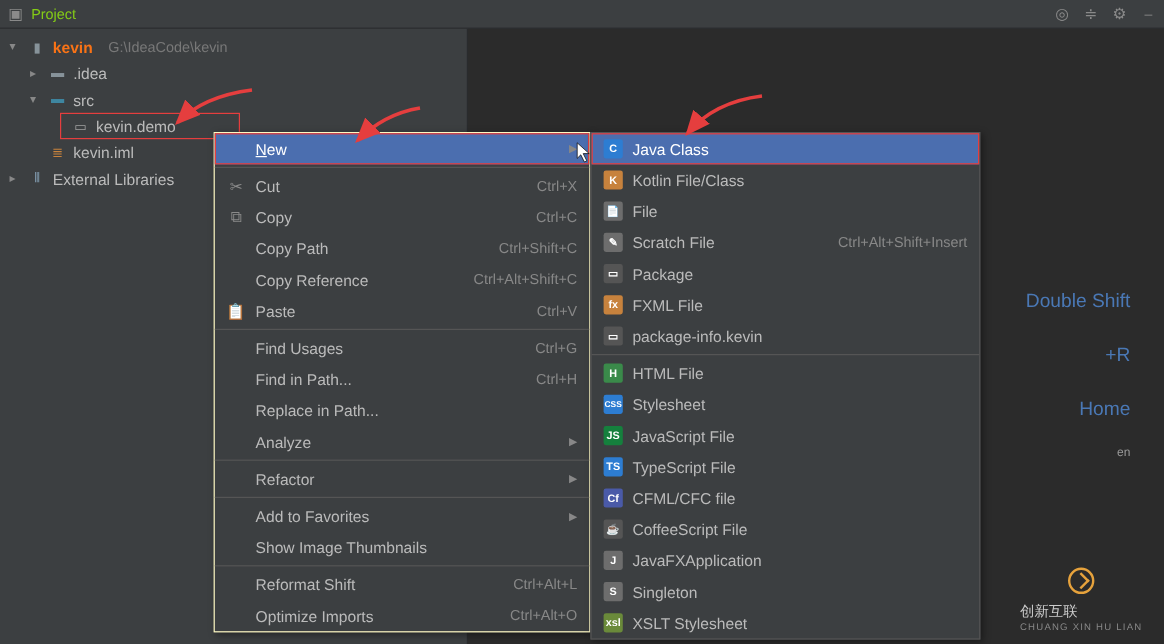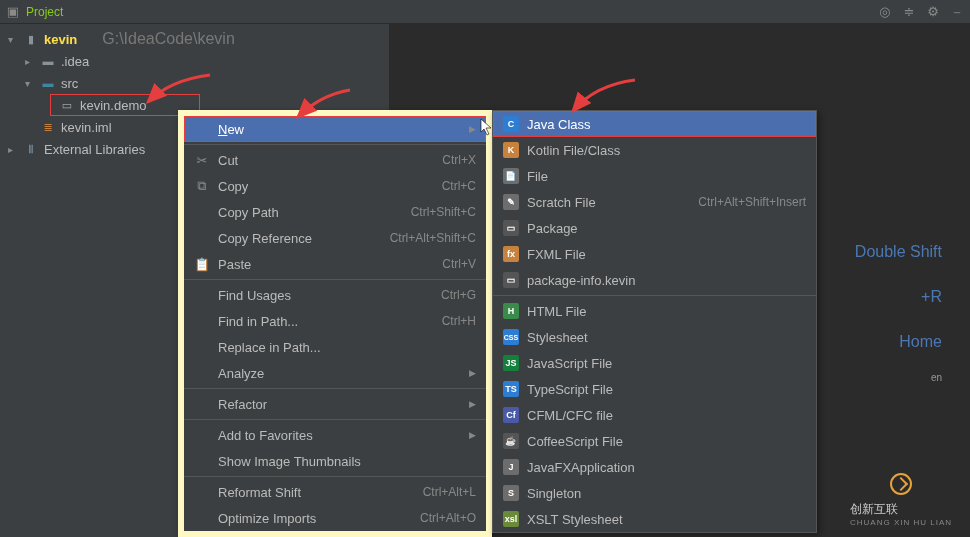--- a/index.html
+++ b/index.html
@@ -18,24 +18,24 @@
 .arrow { width: 10px; display: inline-flex; color: #888; font-size: 10px; }
 .indent-0 { padding-left: 8px; }
 .indent-1 { padding-left: 25px; }
 .indent-2 { padding-left: 42px; }
 .icn { width: 16px; height: 16px; display: inline-flex; align-items: center; justify-content: center; font-size: 11px; }
 .folder-icn { color: #87939a; }
 .src-icn { color: #3e86a0; }
 .pkg-icn { color: #a0a0a0; }
 .iml-icn { color: #c7823d; }
 .lib-icn { color: #87a3b8; }
-.bold { font-weight: bold; color: #fde047; }
-.path-text { color: #787878; font-size: 16px; margin-left: 20px; }
-
-.context-menu { position: absolute; top: 110px; left: 178px; width: 314px; background: #3c3f41; border: 6px solid #fef9c3; box-shadow: 2px 2px 6px rgba(0,0,0,.4); z-index: 50; }
+.bold { font-weight: bold; color: #f97316; }
+.path-text { color: #787878; font-size: 12px; margin-left: 8px; }
+
+.context-menu { position: absolute; top: 110px; left: 178px; width: 314px; background: #3c3f41; border: 1px solid #fef9c3; box-shadow: 2px 2px 6px rgba(0,0,0,.4); z-index: 50; }
 .cm-row { height: 26px; display: flex; align-items: center; padding: 0 10px; gap: 8px; color: #bbbbbb; }
 .cm-row.highlight { background: #4b6eaf; color: #fff; }
 .cm-row.selected-box { outline: 1px solid #e53e3e; outline-offset: -1px; }
 .cm-icon { width: 16px; height: 16px; display: inline-flex; align-items: center; justify-content: center; color: #8a8a8a; }
 .cm-label { flex: 1; }
 .cm-shortcut { color: #888; font-size: 12px; }
 .cm-sub { color: #888; margin-left: auto; font-size: 9px; }
 .cm-sep { height: 1px; background: #555; margin: 2px 0; }
 .underline { text-decoration: underline; }
 

